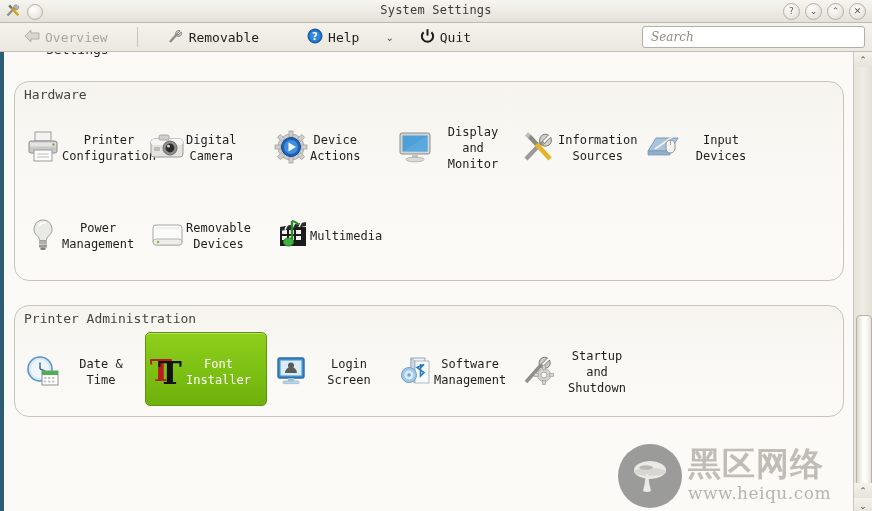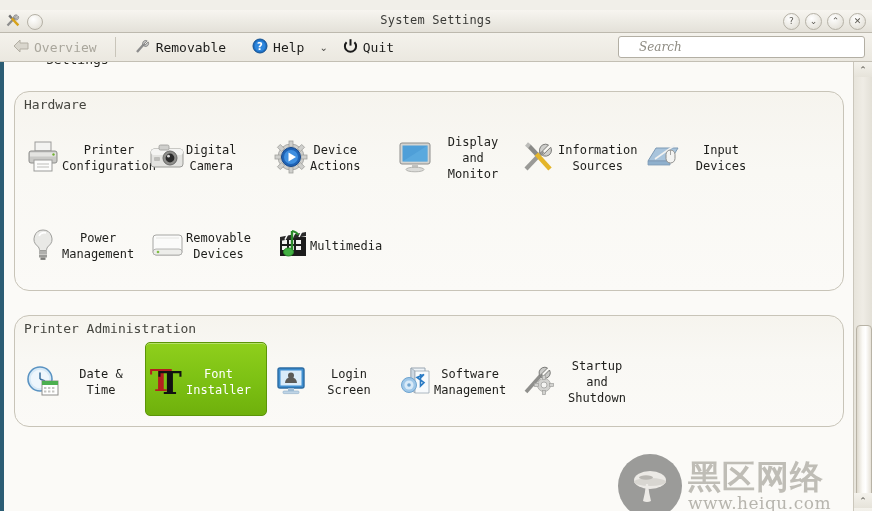--- a/index.html
+++ b/index.html
@@ -8,21 +8,20 @@
     font-family:"DejaVu Sans Mono","Liberation Mono",monospace;
     background:#dcdad5;
   }
   .window{position:relative;width:872px;height:511px;background:#f1efe9;overflow:hidden;}
 
   
   .titlebar{
     position:relative;height:22px;
     background:linear-gradient(180deg,#f7f5f0 0%,#eceae3 55%,#e4e1d9 100%);
     border-bottom:1px solid #bdb9ae;
-    margin-top:10px;
   }
   .tb-left{position:absolute;left:5px;top:2px;display:flex;align-items:center;gap:6px;}
   .tb-title{
     position:absolute;left:0;right:0;top:3px;text-align:center;
     font-size:12px;color:#3b3b38;letter-spacing:.2px;
   }
   .tb-right{position:absolute;right:6px;top:3px;display:flex;gap:5px;}
   .rbtn{
     width:15px;height:15px;border-radius:50%;
     background:radial-gradient(circle at 38% 30%,#ffffff 0%,#eceae4 55%,#ddd9d0 100%);
@@ -38,30 +37,30 @@
   }
 
   
   .toolbar{
     position:relative;height:28px;
     background:linear-gradient(180deg,#f4f2ec 0%,#ebe8e0 100%);
     border-bottom:1px solid #c3bfb4;
     display:flex;align-items:center;
   }
   .tool{
-    display:flex;align-items:center;gap:5px;height:26px;padding:0 13px;
+    display:flex;align-items:center;gap:5px;height:26px;padding:0 24px;
     font-size:13px;color:#1d1d1b;cursor:default;
   }
   .tool.disabled{color:#a9a69c;}
   .tsep{width:1px;height:20px;background:#c9c5ba;margin:0 5px;}
   .chev{font-family:"DejaVu Sans","Liberation Sans",sans-serif;font-size:10px;color:#4a4a46;padding:0 2px;}
   .searchbox{
     position:absolute;right:7px;top:3px;width:205px;height:20px;
     background:#fff;border:1px solid #b3afa4;border-radius:3px;
-    display:flex;align-items:center;padding:0 20px;
+    display:flex;align-items:center;padding:0 8px;
   }
   .searchbox span{
     font-family:"DejaVu Serif","Liberation Serif",serif;
     font-style:italic;font-size:12px;color:#8e8b82;
   }
 
   
   .content{
     position:relative;height:461px;
     background:#fbfaf7;
@@ -122,21 +121,21 @@
 
   
   .watermark{
     position:absolute;right:18px;bottom:0;width:236px;height:74px;
     display:flex;align-items:center;pointer-events:none;
   }
   .wm-logo{width:64px;height:64px;border-radius:50%;background:#9b9b99;
     display:flex;align-items:center;justify-content:center;margin-right:6px;}
   .wm-text{display:flex;flex-direction:column;justify-content:center;}
   .wm-cn{
-    font-family:Liberation Serif, serif;
+    font-family:Liberation Mono, monospace;
     font-size:33px;font-weight:bold;color:#bfbdb6;line-height:34px;letter-spacing:1px;
   }
   .wm-url{
     font-family:"DejaVu Serif","Liberation Serif",serif;
     font-size:17px;color:#b7b5ae;line-height:19px;letter-spacing:.5px;
   }
 </style>
 </head>
 <body>
 

